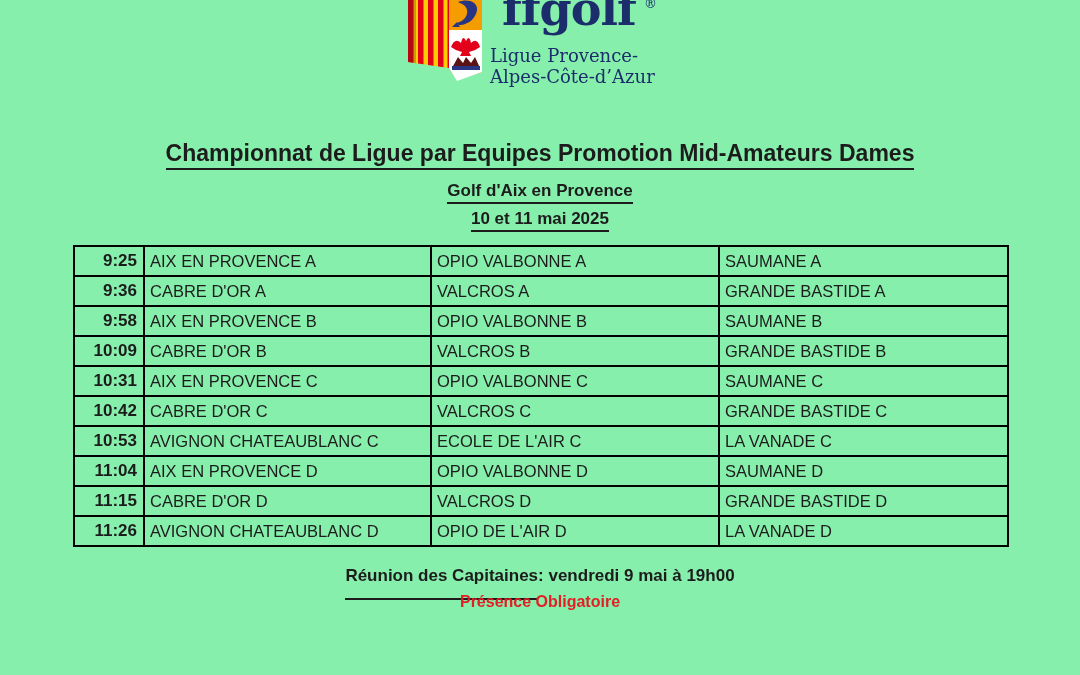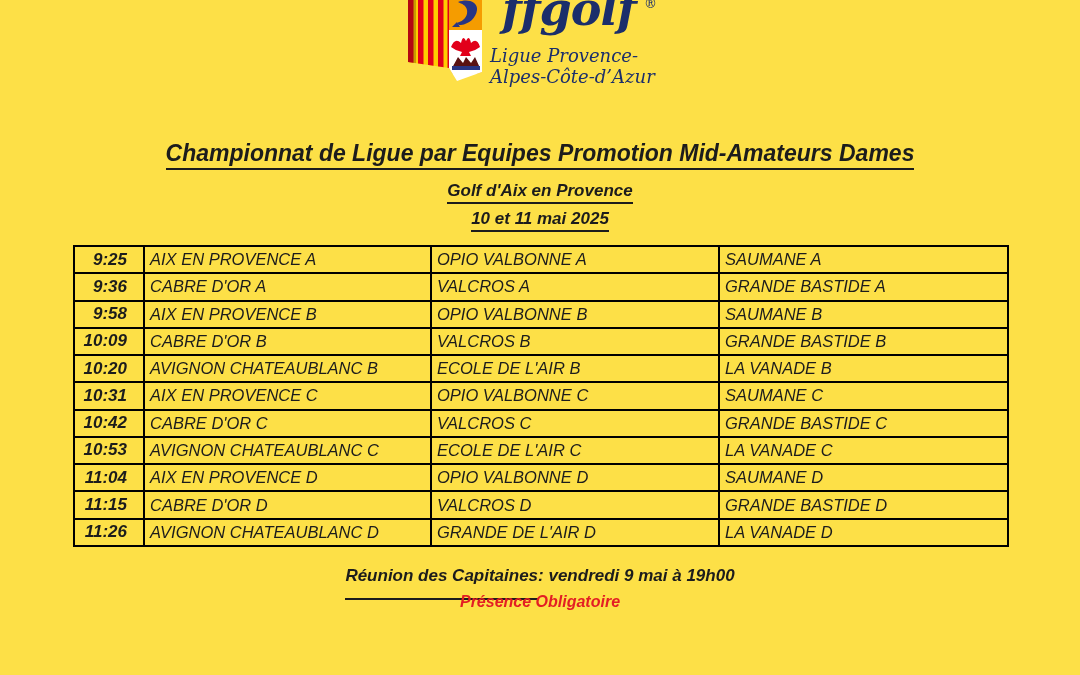--- a/index.html
+++ b/index.html
@@ -5,25 +5,24 @@
   :root{
     --navy:#1b2e6b;
     --notice-color:#e31e24;
     --ink:#1c1c1c;
   }
   *{margin:0;padding:0;box-sizing:border-box;}
   html,body{background:#ffffff;}
   .page{
     position:relative;
     width:1080px;height:675px;
-    background:#fde047;
+    background:#86efac;
     overflow:hidden;
     font-family:"Liberation Sans", sans-serif;
     color:var(--ink);
-    font-style:italic;
   }
   
   .flag{position:absolute;left:408px;top:0;width:76px;height:84px;}
   .wordmark{
     position:absolute;left:502px;top:-14px;
     font-family:"DejaVu Serif", serif;
     font-weight:bold;font-size:46px;letter-spacing:-1px;
     color:var(--navy);line-height:1;
   }
   .regmark{
@@ -63,21 +62,21 @@
     border:2px solid #000;
     height:23px;
     vertical-align:middle;
     font-size:16.5px;
     padding:0 5px;
     white-space:nowrap;
     overflow:hidden;
   }
   .tee-table td.time{
     font-weight:bold;font-size:17px;
-    text-align:right;padding-right:16px;
+    text-align:right;padding-right:6px;
   }
   
   .footer{position:absolute;top:566px;left:0;width:1080px;text-align:center;}
   .meeting-line{font-size:17px;font-weight:bold;}
   .meeting-label{border-bottom:2px solid var(--ink);padding-bottom:13px;}
   .notice-line{
     margin-top:7px;
     font-size:16px;font-weight:bold;
     color:var(--notice-color);
   }
@@ -164,26 +163,20 @@
           <td>OPIO VALBONNE B</td>
           <td>SAUMANE B</td>
         </tr>
         <tr>
           <td class="time">10:09</td>
           <td>CABRE D'OR B</td>
           <td>VALCROS B</td>
           <td>GRANDE BASTIDE B</td>
         </tr>
         <tr>
-          <td class="time">10:20</td>
-          <td>AVIGNON CHATEAUBLANC B</td>
-          <td>ECOLE DE L'AIR B</td>
-          <td>LA VANADE B</td>
-        </tr>
-        <tr>
           <td class="time">10:31</td>
           <td>AIX EN PROVENCE C</td>
           <td>OPIO VALBONNE C</td>
           <td>SAUMANE C</td>
         </tr>
         <tr>
           <td class="time">10:42</td>
           <td>CABRE D'OR C</td>
           <td>VALCROS C</td>
           <td>GRANDE BASTIDE C</td>
@@ -202,21 +195,21 @@
         </tr>
         <tr>
           <td class="time">11:15</td>
           <td>CABRE D'OR D</td>
           <td>VALCROS D</td>
           <td>GRANDE BASTIDE D</td>
         </tr>
         <tr>
           <td class="time">11:26</td>
           <td>AVIGNON CHATEAUBLANC D</td>
-          <td>GRANDE DE L'AIR D</td>
+          <td>OPIO DE L'AIR D</td>
           <td>LA VANADE D</td>
         </tr>
       </tbody>
   </table>
 
   <div class="footer">
     <div class="meeting-line">
       <span class="meeting-label">Réunion des Capitaines</span><span>: vendredi 9 mai à 19h00</span>
     </div>
     <div class="notice-line">Présence Obligatoire</div>

